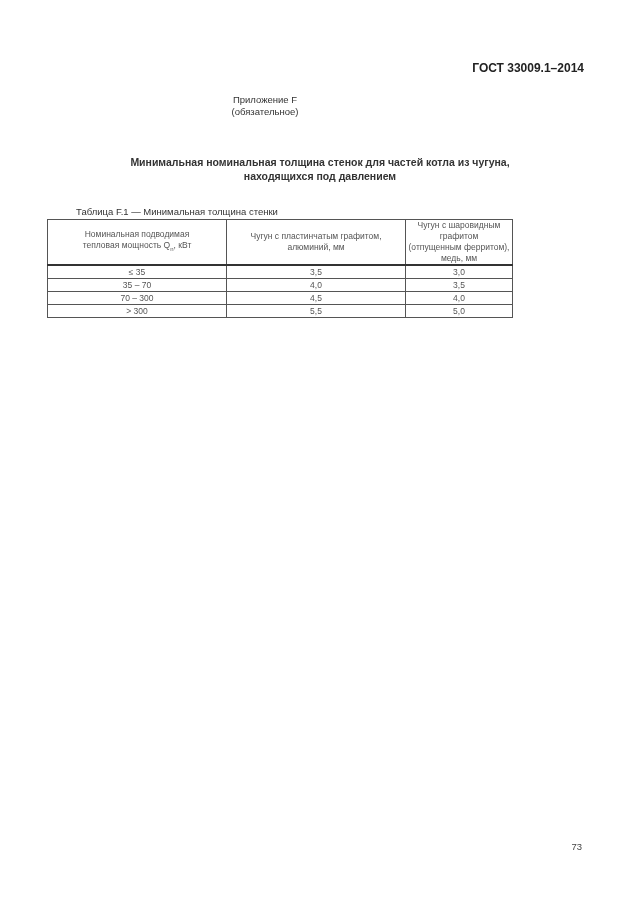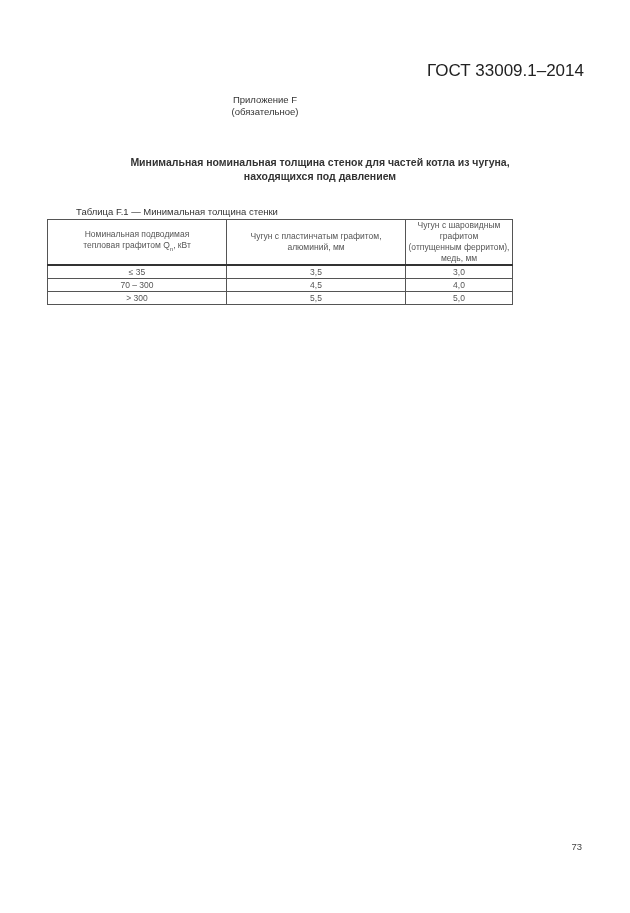--- a/index.html
+++ b/index.html
@@ -1,18 +1,18 @@
 <!DOCTYPE html>
 <html><head>
   <meta charset="utf-8">
   <style>
     html, body { margin: 0; padding: 0; background: #ffffff; }
     body { width: 630px; height: 913px; position: relative; overflow: hidden;
            font-family: "Liberation Sans", "DejaVu Sans", sans-serif; color: #333; }
-    .std-code { position: absolute; right: 46px; top: 61px; font-size: 17px; font-weight: normal; color: #222; }
+    .std-code { position: absolute; right: 46px; top: 61px; font-size: 12px; font-weight: bold; color: #222; }
     .annex { position: absolute; left: 0; width: 530px; top: 94px; text-align: center; font-size: 9.5px; line-height: 12px; color: #333; }
     .title { position: absolute; left: 0; width: 640px; top: 155px; text-align: center; font-size: 10.5px; font-weight: bold; line-height: 14px; color: #333; }
     .caption { position: absolute; left: 76px; top: 206px; font-size: 9.5px; color: #333; }
     table.tbl { position: absolute; left: 47px; top: 219px; width: 466px; border-collapse: collapse; font-size: 8.5px; color: #555; }
     table.tbl th, table.tbl td { border: 1px solid #555; text-align: center; padding: 0; font-weight: normal; }
     table.tbl th { height: 26px; line-height: 11px; border-bottom: 2px solid #333; }
     table.tbl td { height: 12px; line-height: 12px; }
     table.tbl .c1 { width: 178px; }
     table.tbl .c2 { width: 178px; }
     sub { font-size: 6px; }
@@ -33,39 +33,44 @@
   <div>находящихся под давлением</div>
 </div>
 
 <div class="caption">Таблица F.1 — Минимальная толщина стенки</div>
 
 <table class="tbl">
   <thead>
     <tr>
       <th class="c1">
         <span>Номинальная подводимая</span><br>
-        <span>тепловая графитом Q</span><sub>n</sub><span>, кВт</span>
+        <span>тепловая мощность Q</span><sub>n</sub><span>, кВт</span>
       </th>
       <th class="c2">
         <span>Чугун с пластинчатым графитом,</span><br>
         <span>алюминий, мм</span>
       </th>
       <th>
         <span>Чугун с шаровидным графитом</span><br>
         <span>(отпущенным ферритом), медь, мм</span>
       </th>
     </tr>
   </thead>
   <tbody>
     <tr>
       <td>≤ 35</td>
       <td>3,5</td>
       <td>3,0</td>
     </tr>
     <tr>
+      <td>35 – 70</td>
+      <td>4,0</td>
+      <td>3,5</td>
+    </tr>
+    <tr>
       <td>70 – 300</td>
       <td>4,5</td>
       <td>4,0</td>
     </tr>
     <tr>
       <td>&gt; 300</td>
       <td>5,5</td>
       <td>5,0</td>
     </tr>
   </tbody>

